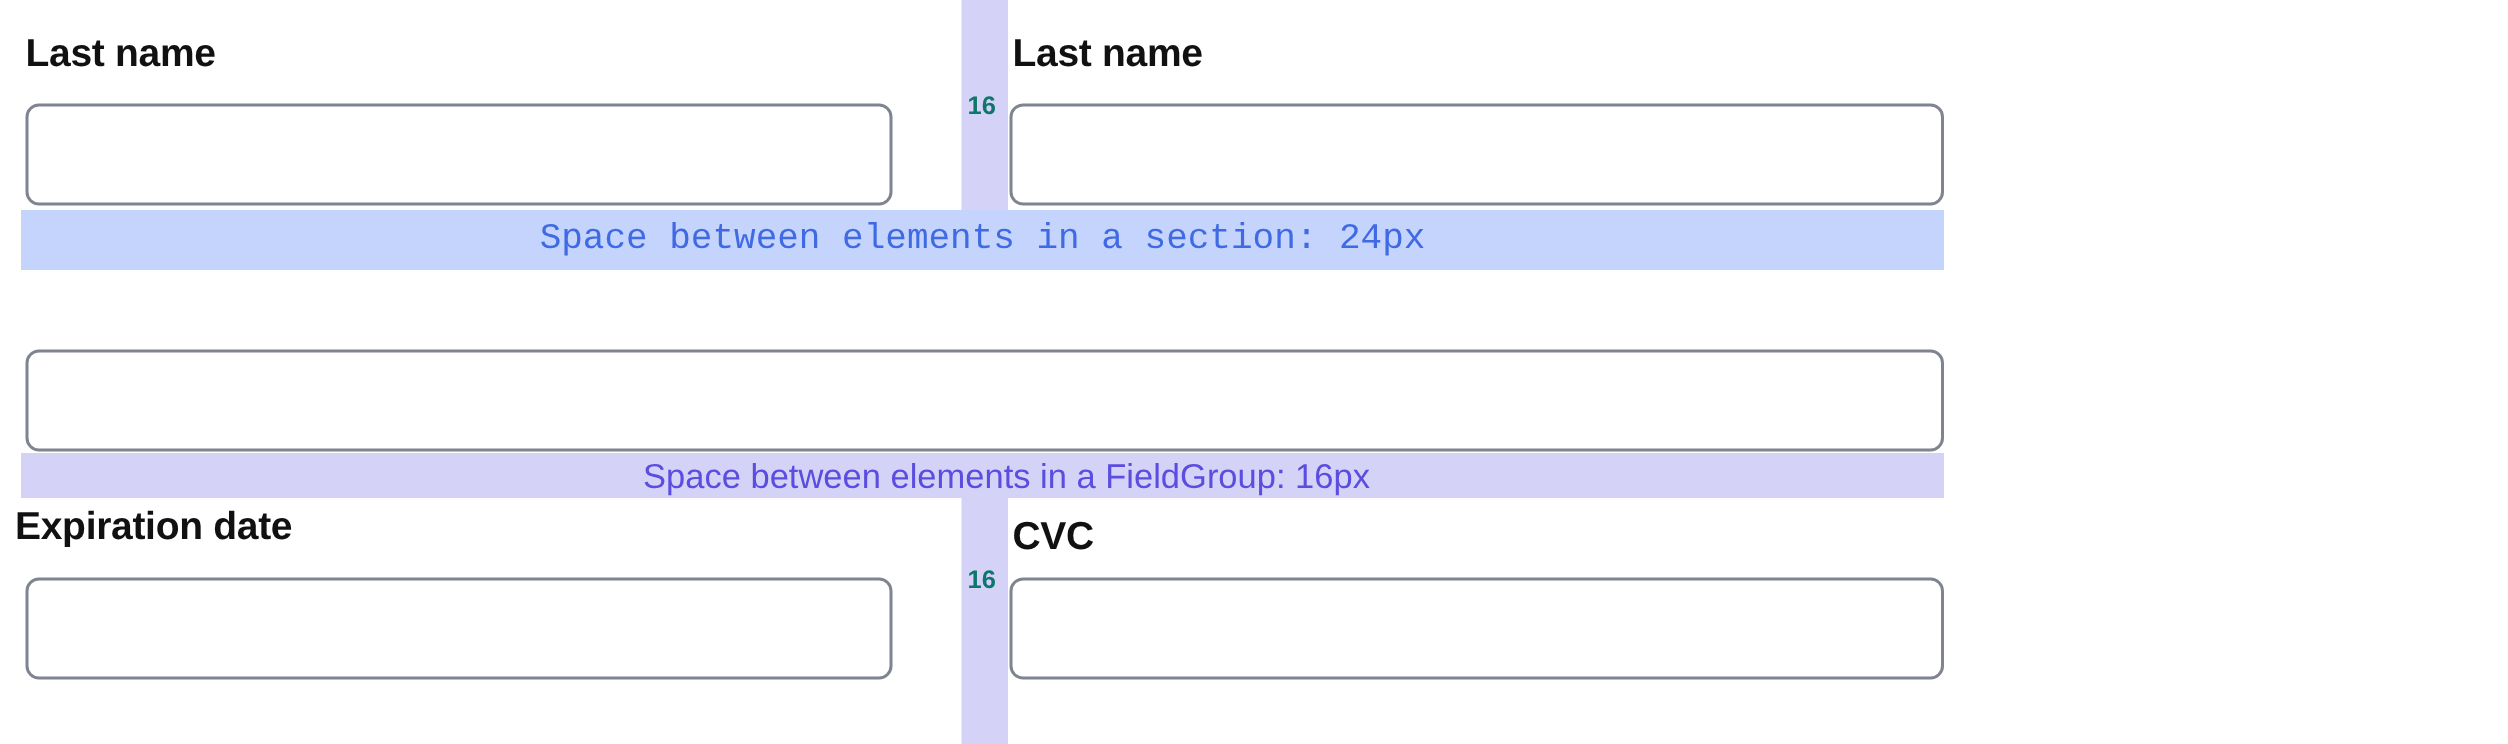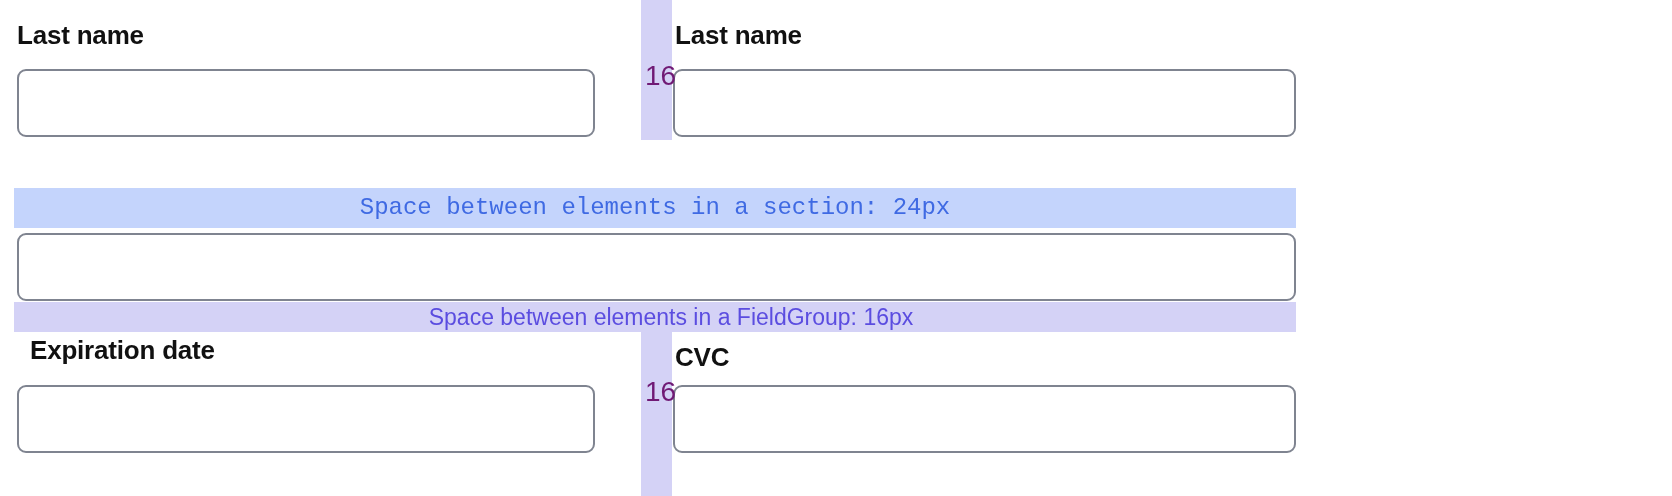--- a/index.html
+++ b/index.html
@@ -26,24 +26,24 @@
 
   
   .gap-strip {
     position: absolute;
     background: #d4d2f6;
     z-index: 1;
   }
   .gap-strip-label {
     position: absolute;
     z-index: 3;
-    color: #701a75;
+    color: #0f766e;
     font-family: "Liberation Sans", sans-serif;
-    font-size: 28px;
-    font-weight: 400;
+    font-size: 17px;
+    font-weight: 700;
     line-height: 1;
     white-space: nowrap;
   }
 
   
   .field-label {
     position: absolute;
     z-index: 2;
     color: #111111;
     font-family: "Liberation Sans", sans-serif;
@@ -100,21 +100,21 @@
     font-size: 23px;
     font-weight: 400;
   }
   .band-text { line-height: 1; }
 </style>
 </head>
 <body>
 
 <div id="canvas">
 
-  <div class="band band-section" style="left:14px; top:140px; width:1282px; height:40px;margin-top:48px;">
+  <div class="band band-section" style="left:14px; top:140px; width:1282px; height:40px;">
     <span class="band-text">Space between elements in a section: 24px</span>
   </div>
 
   <div class="band band-fieldgroup" style="left:14px; top:302px; width:1282px; height:30px;">
     <span class="band-text">Space between elements in a FieldGroup: 16px</span>
   </div>
 
   <div class="gap-strip" style="left:641px; top:0px; width:31px; height:140px;"></div>
 
   <div class="gap-strip" style="left:641px; top:332px; width:31px; height:164px;"></div>
@@ -124,19 +124,19 @@
   <span class="gap-strip-label" style="left:645px; top:378px;">16</span>
 
   <span class="field-label" style="left:17px; top:22px;">Last name</span>
   <input class="field-input" style="left: 17px; top: 69px; width: 578px; height: 68px;" placeholder="">
 
   <span class="field-label" style="left:675px; top:22px;">Last name</span>
   <input class="field-input" style="left: 673px; top: 69px; width: 623px; height: 68px;" placeholder="">
 
   <input class="field-input" style="left: 17px; top: 233px; width: 1279px; height: 68px;" placeholder="">
 
-  <span class="field-label" style="left:30px; top:337px;">Expiration date</span>
+  <span class="field-label" style="left:10px; top:337px;">Expiration date</span>
   <input class="field-input" style="left: 17px; top: 385px; width: 578px; height: 68px;" placeholder="">
 
   <span class="field-label" style="left:675px; top:344px;">CVC</span>
   <input class="field-input" style="left: 673px; top: 385px; width: 623px; height: 68px;" placeholder="">
 
 </div>
 
 </body></html>

